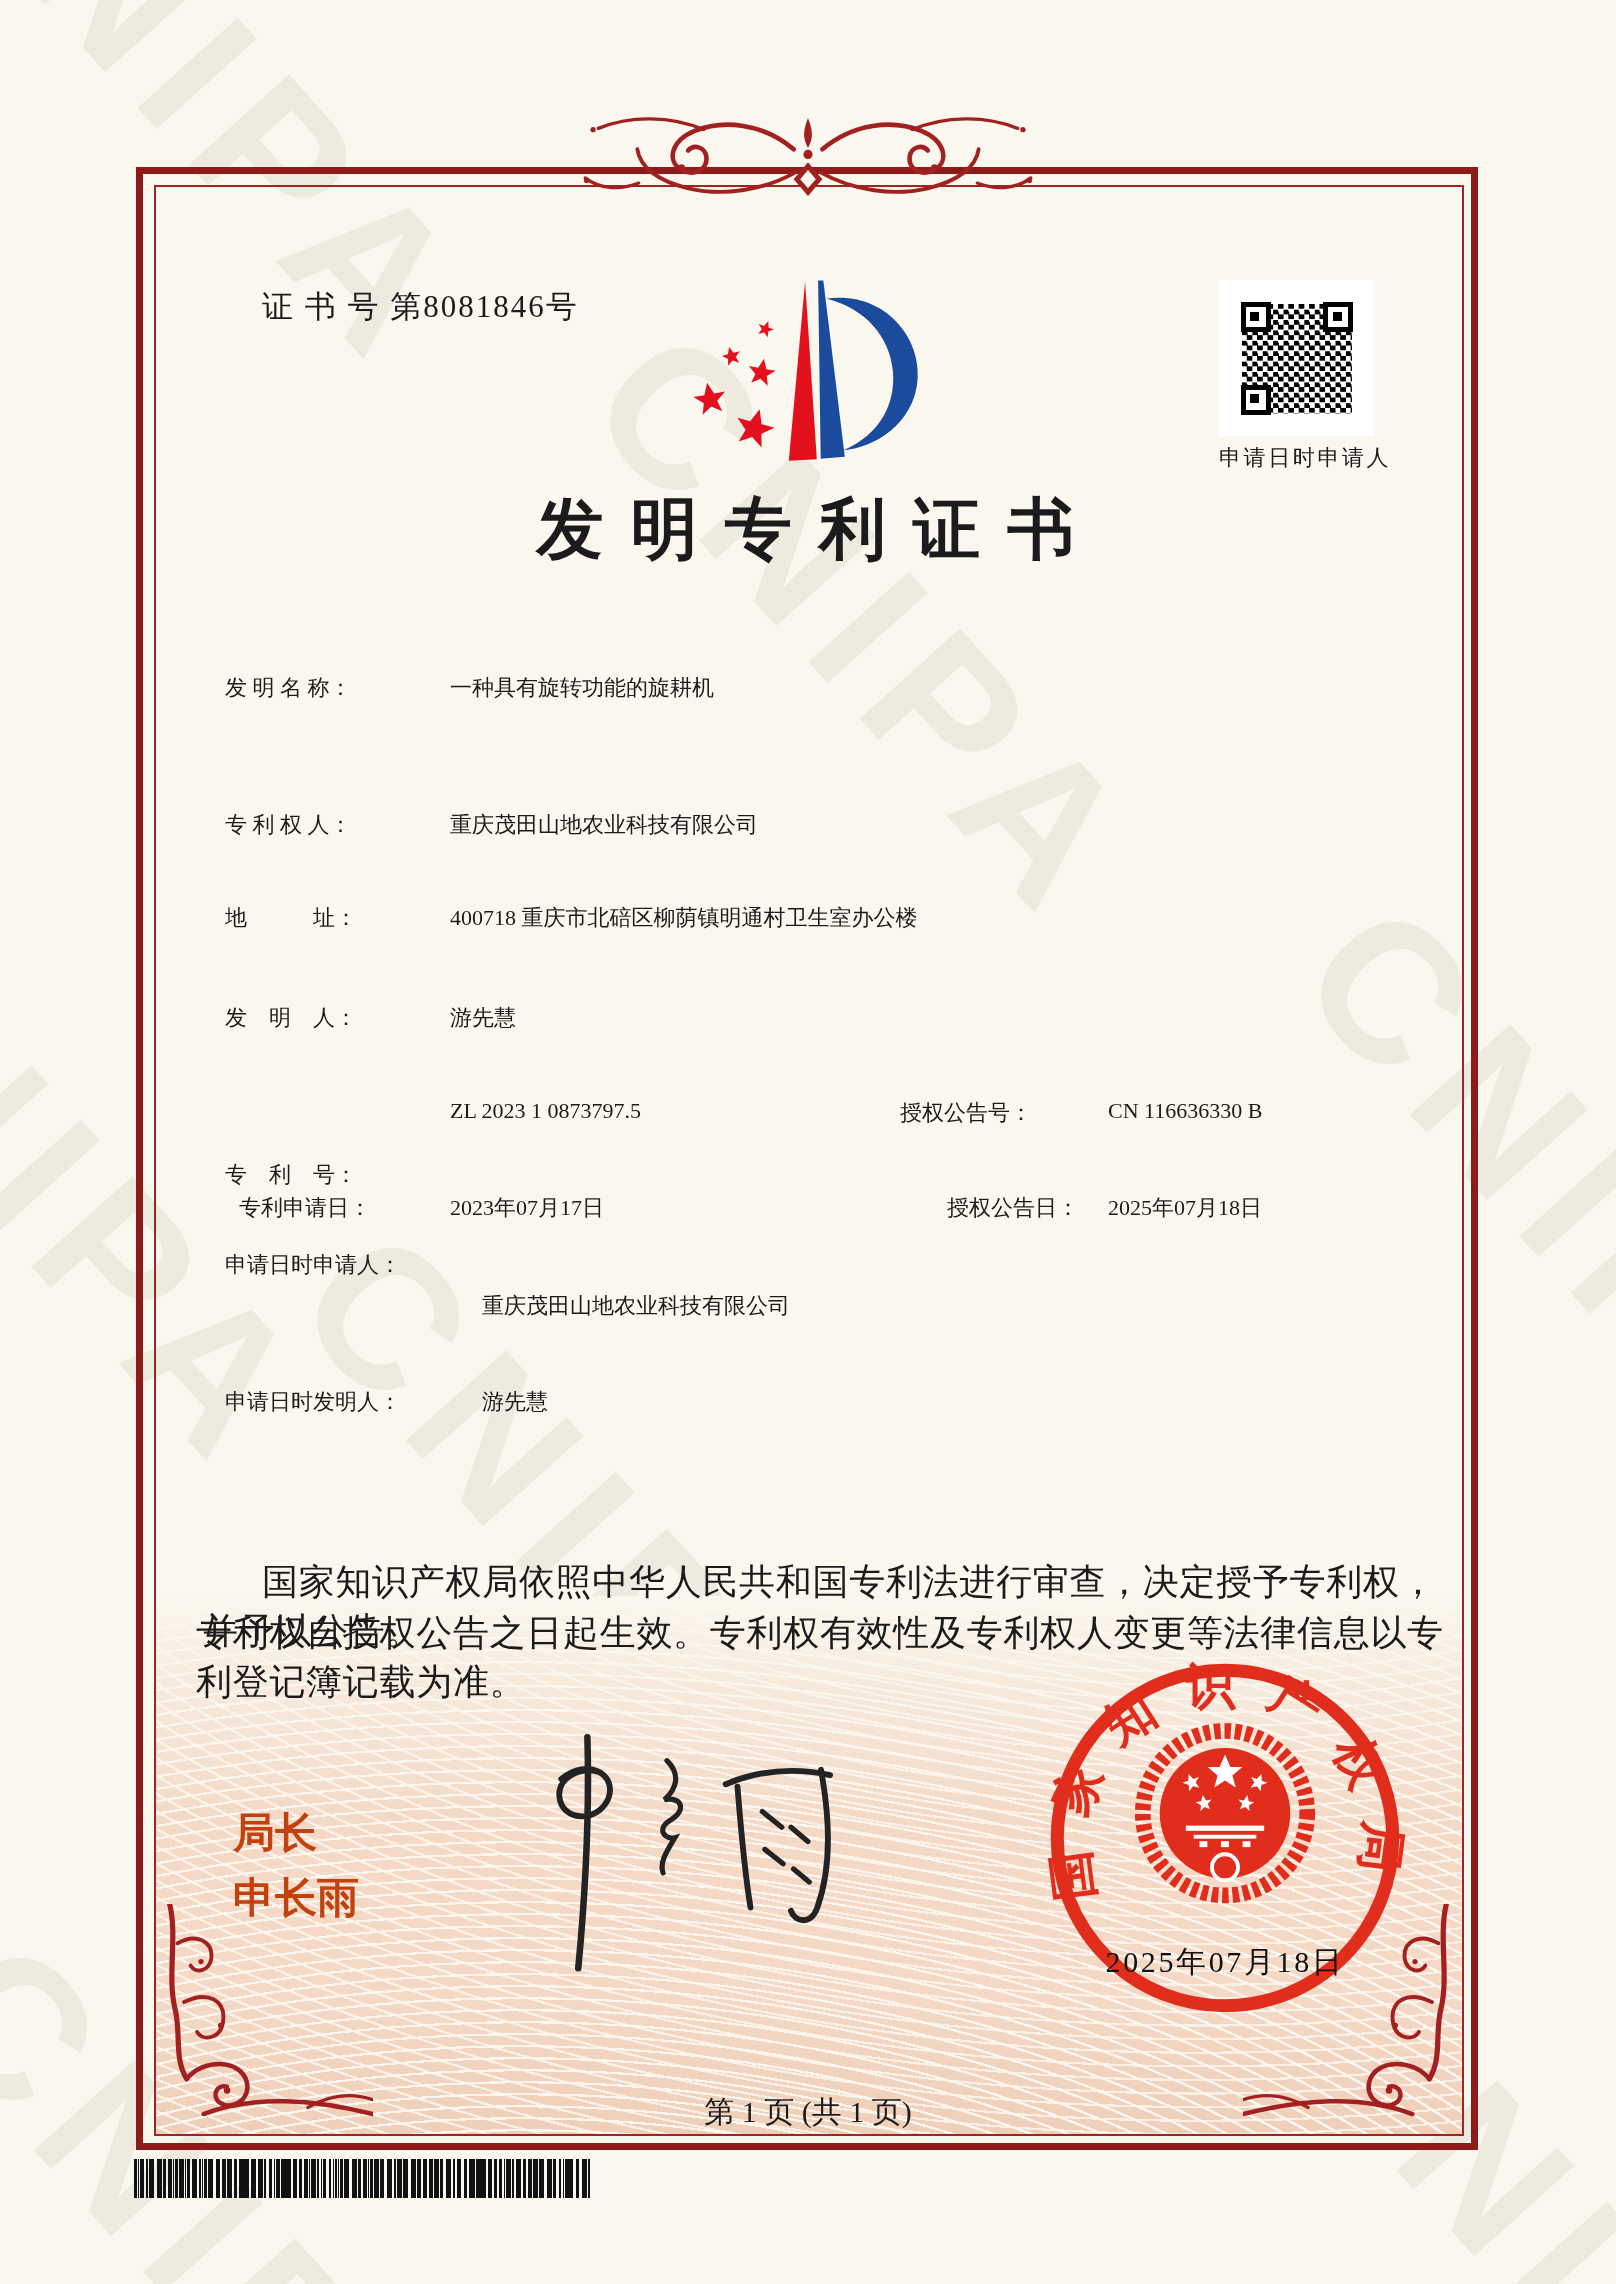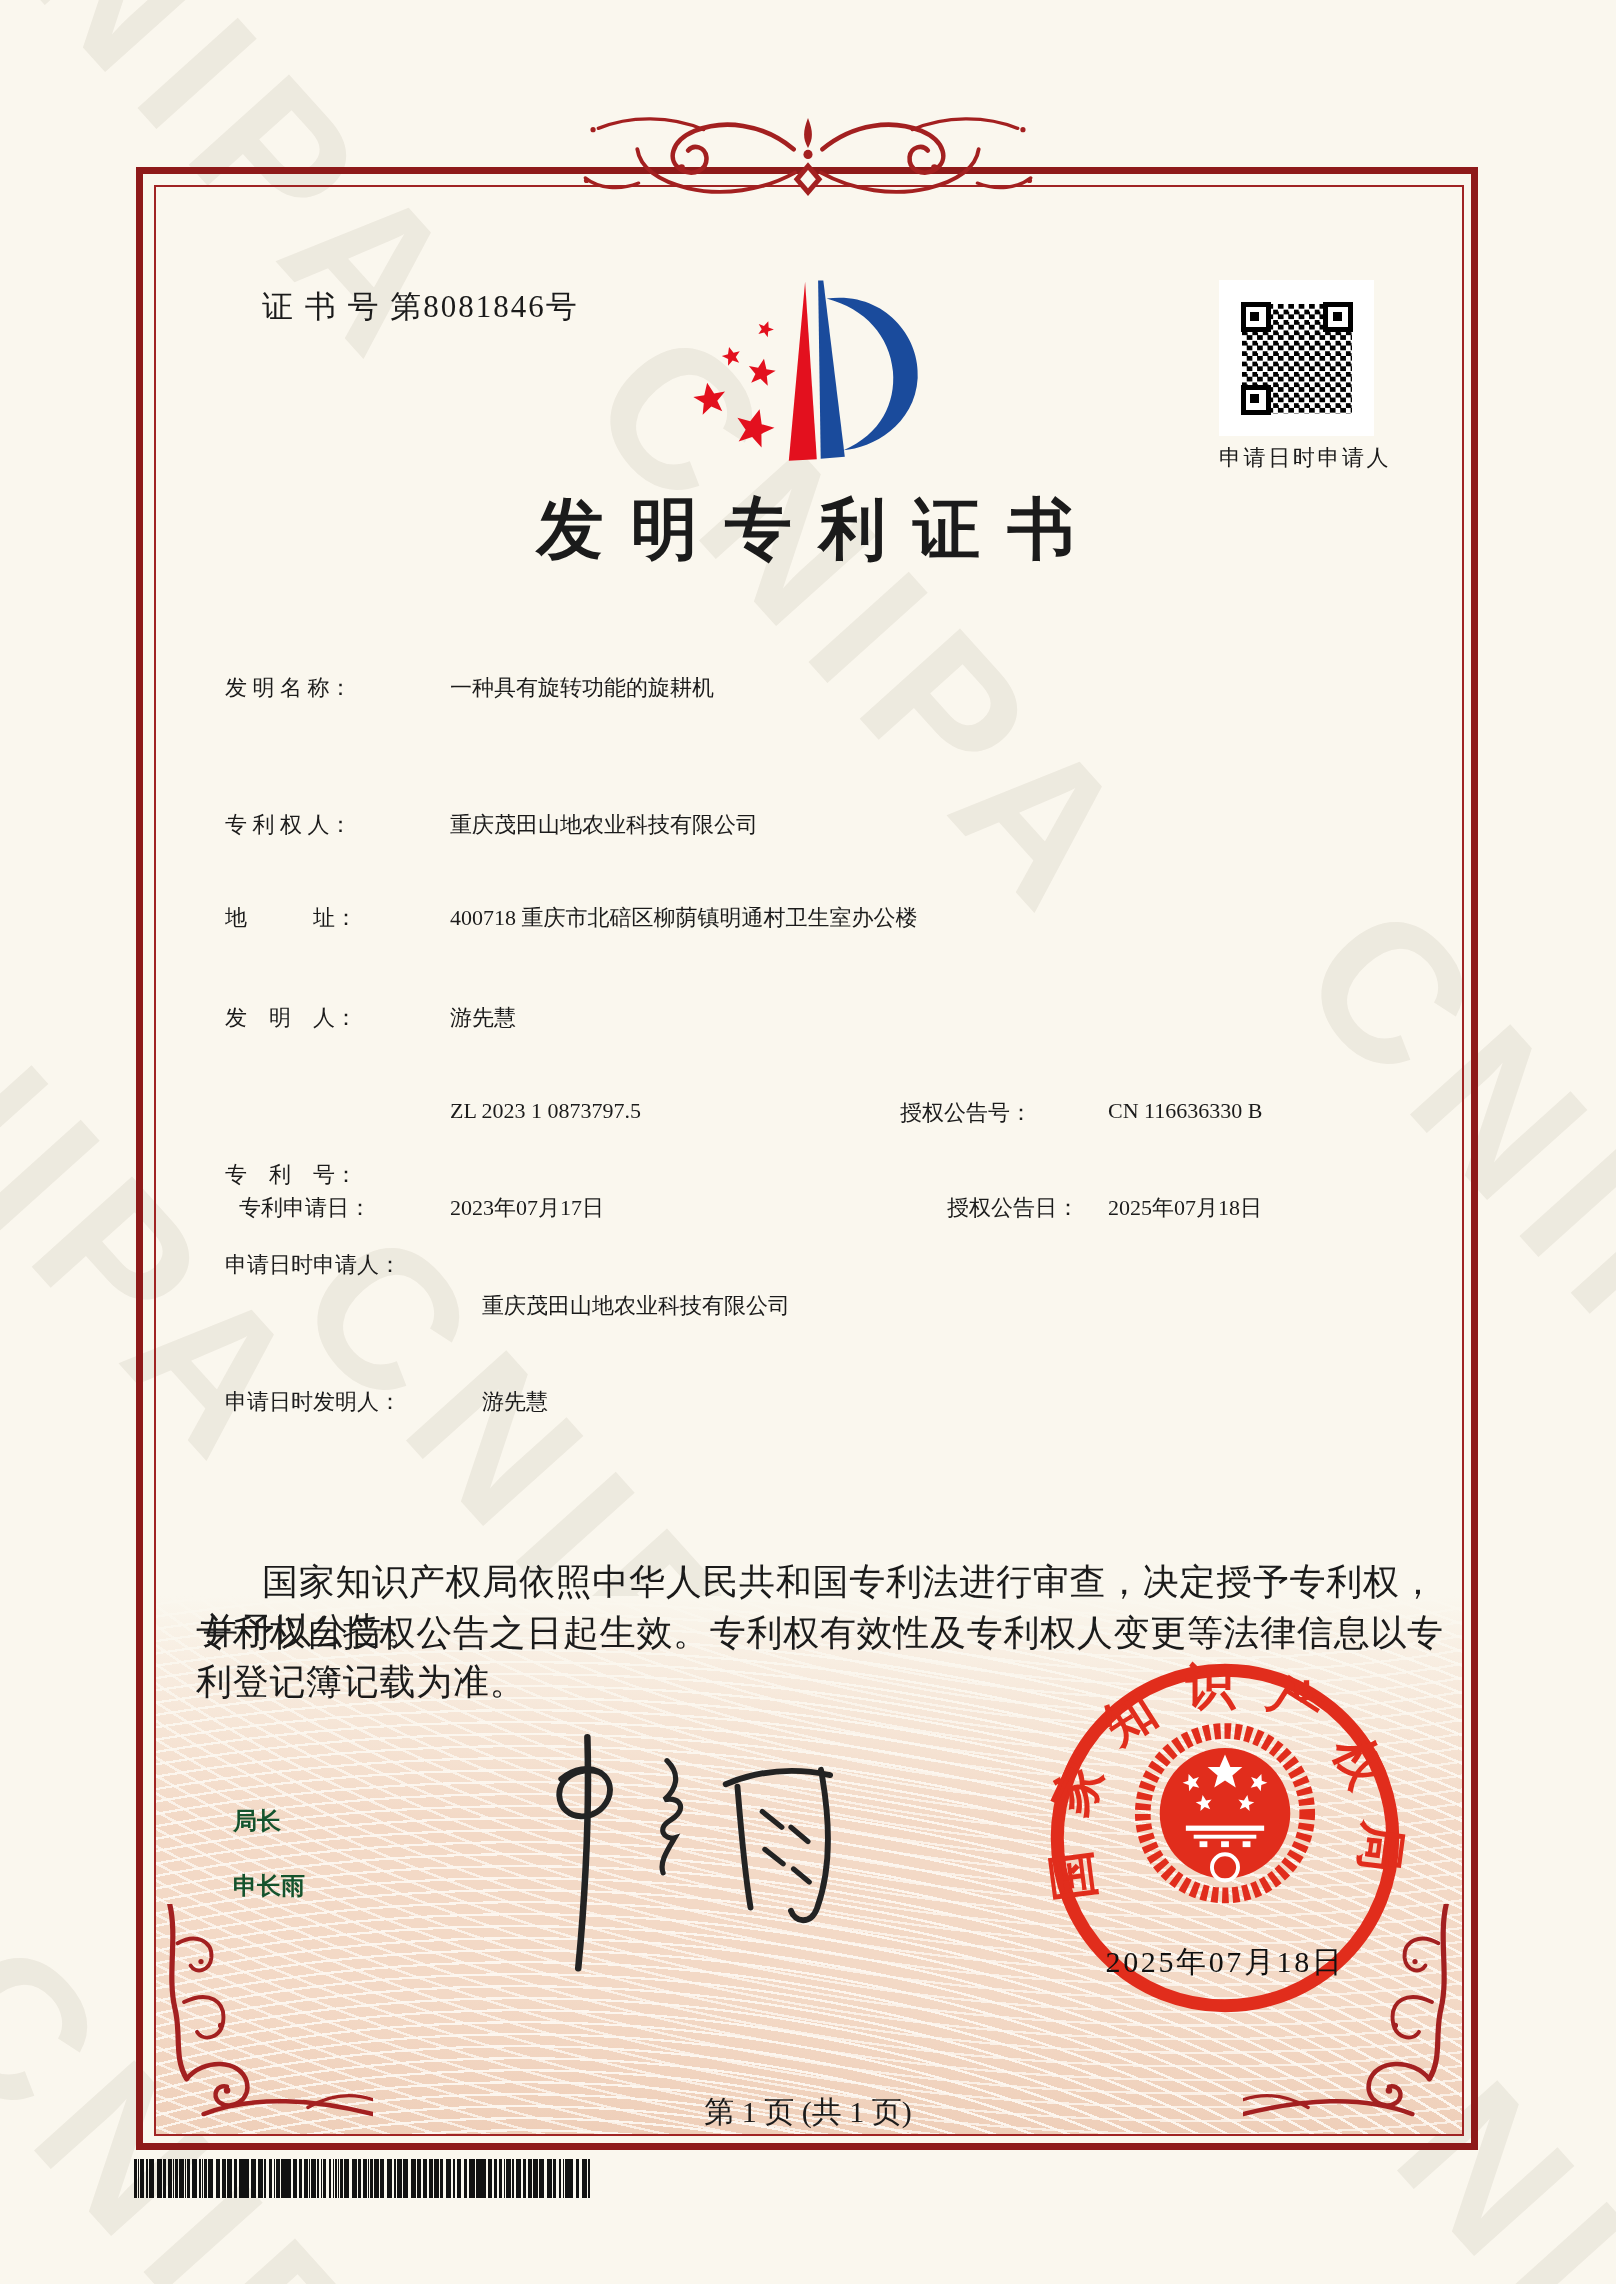--- a/index.html
+++ b/index.html
@@ -27,21 +27,21 @@
                border:2px solid #a02424;z-index:3;}
 
   .abs{position:absolute;white-space:pre;}
   .z4{z-index:4;} .z5{z-index:5;} .z6{z-index:6;}
 
   .cert-no{font-size:31px;letter-spacing:2px;}
   .title{left:0;top:484px;width:1616px;text-align:center;font-size:67px;font-weight:700;
          letter-spacing:5.2px;}
   .f-label,.f-value{font-size:22px;}
   .stmt{font-size:36px;letter-spacing:0.7px;}
-  .officer{font-family:"Liberation Sans",sans-serif;font-weight:700;font-size:24px;color:#14532d;}
+  .officer{font-family:"Liberation Sans",sans-serif;font-weight:700;font-size:42px;color:#c2410c;}
   .footer{left:156px;top:2092px;width:1304px;text-align:center;font-size:30px;}
 
   
   .qr-box{position:absolute;left:1219px;top:280px;width:155px;height:156px;background:#fff;z-index:4;}
   .qr-mod{position:absolute;left:23px;top:23.5px;width:110px;height:110px;
           background:repeating-conic-gradient(#000 0 25%,#fff 0 50%) 0 0/10.4px 10.4px;}
   .finder{position:absolute;width:30px;height:30px;border:5.9px solid #000;background:#fff;box-sizing:border-box;}
   .finder::after{content:"";position:absolute;left:4.6px;top:4.6px;width:9px;height:9px;background:#000;}
   .f-tl{left:-1.3px;top:-1.3px;} .f-tr{right:-1.3px;top:-1.3px;} .f-bl{left:-1.3px;bottom:-1.3px;}
   .qr-label{left:1219px;top:443px;width:155px;text-align:center;font-size:22px;letter-spacing:2.6px;}

